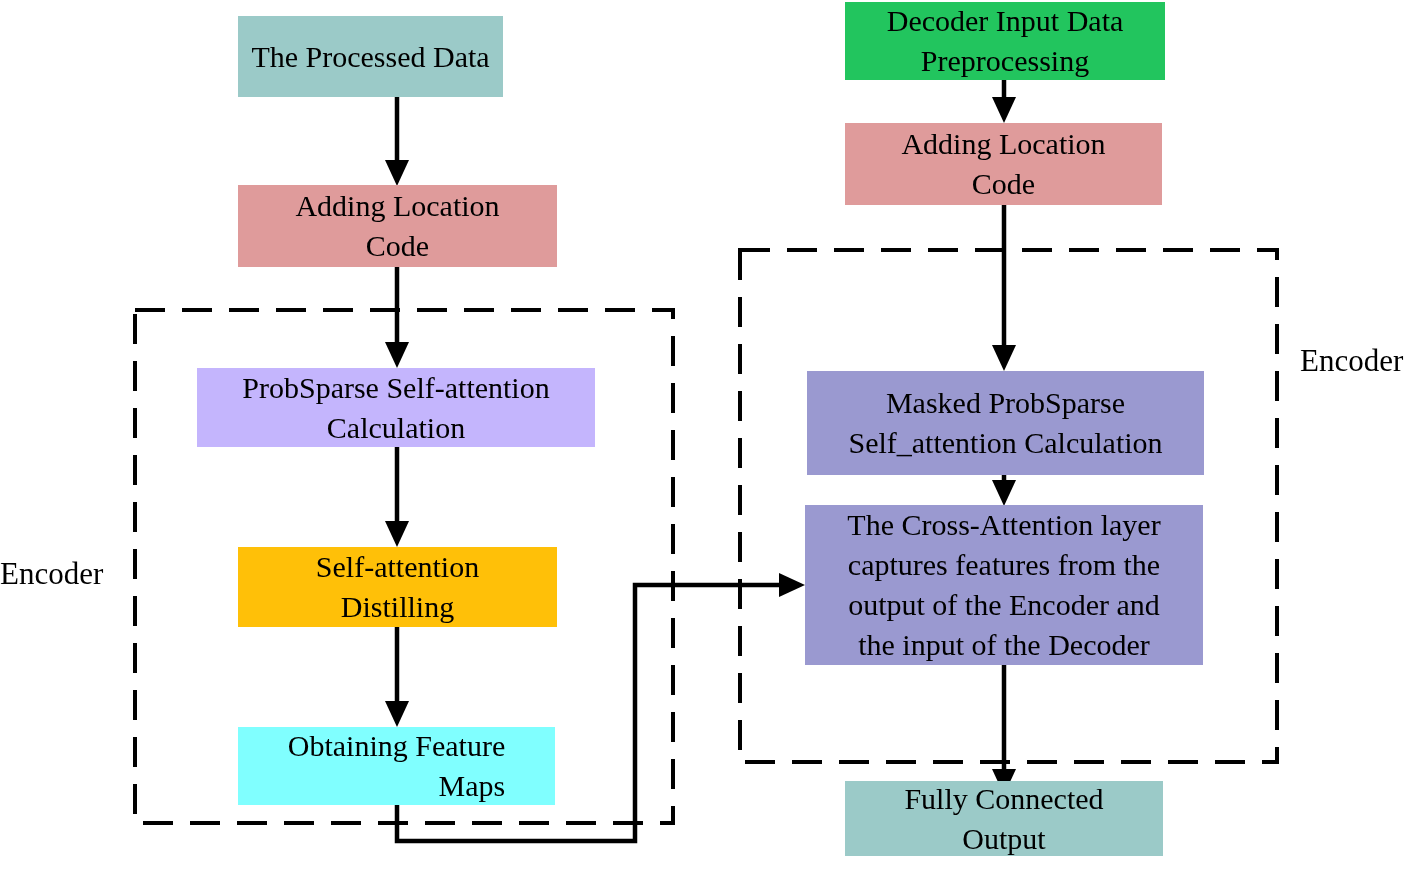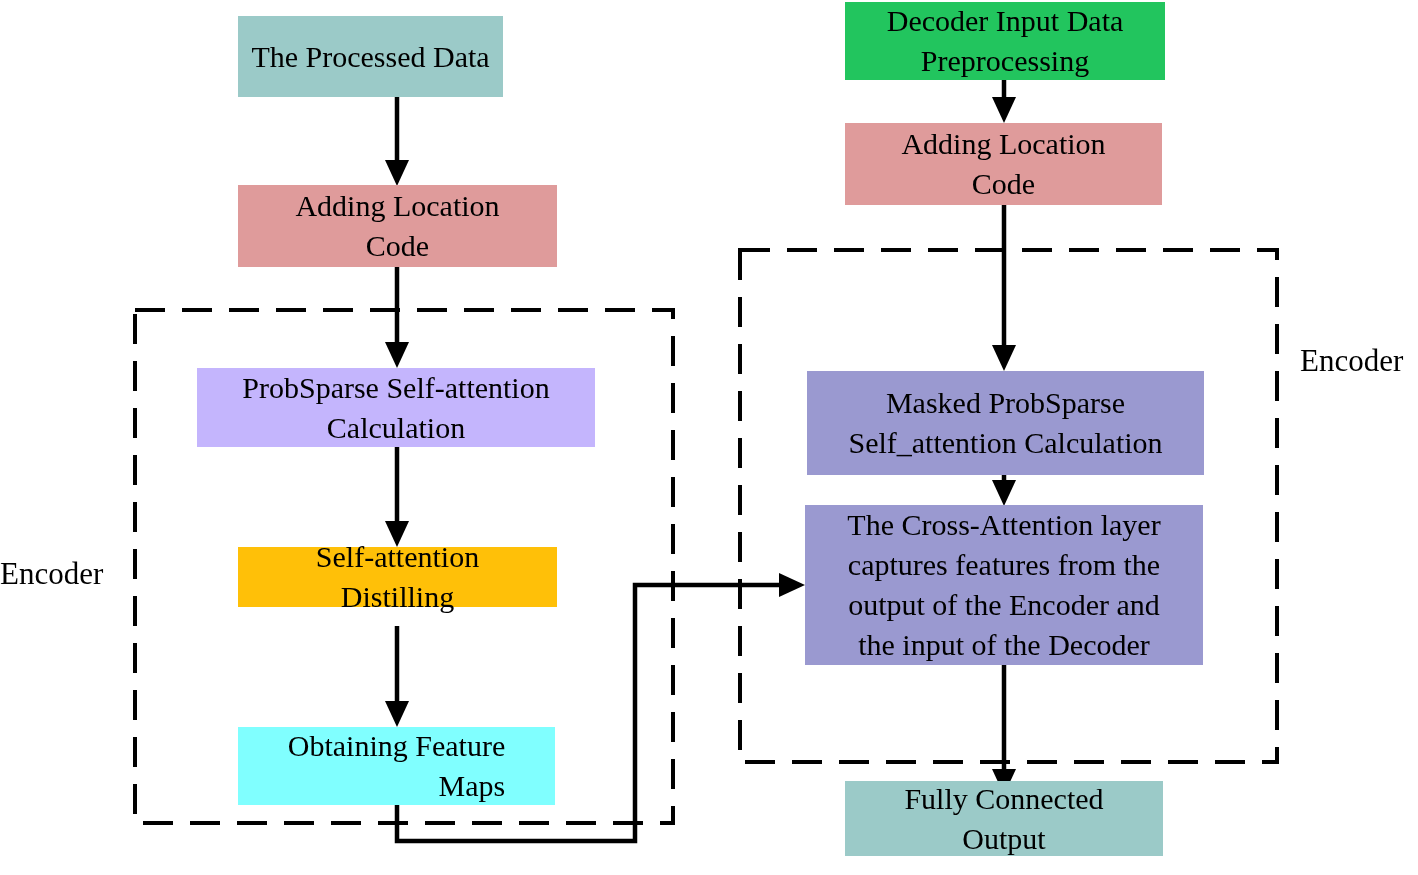--- a/index.html
+++ b/index.html
@@ -21,21 +21,21 @@
   .node span { white-space:pre-line; }
   .group-label {
     position:absolute;
     color:#000;
     font-size:31px; line-height:36px;
   }
   
   .n-processed  { left:238px; top:16px;   width:265px; height:81px; }
   .n-addloc1    { left:238px; top:185px; width:319px; height:82px; }
   .n-probsparse { left:197px; top:368px; width:398px; height:79px; }
-  .n-distill    { left:238px; top:547px; width:319px; height:60px; }
+  .n-distill    { left:238px; top:547px; width:319px; height:80px; }
   .n-featmaps   { left:238px; top:727px; width:317px; height:78px;text-align:right; }
   .n-decinput   { left:845px; top:2px;   width:320px; height:78px; }
   .n-addloc2    { left:845px; top:123px; width:317px; height:82px; }
   .n-masked     { left:807px; top:371px; width:397px; height:104px; }
   .n-crossattn  { left:805px; top:505px; width:398px; height:160px; }
   .n-fcout      { left:845px; top:781px; width:318px; height:75px; }
   .lbl-encoder  { left:0px;    top:556px; width:122px; text-align:left; }
   .lbl-decoder  { left:1300px; top:343px; width:118px; text-align:left; }
 </style>
 </head>

